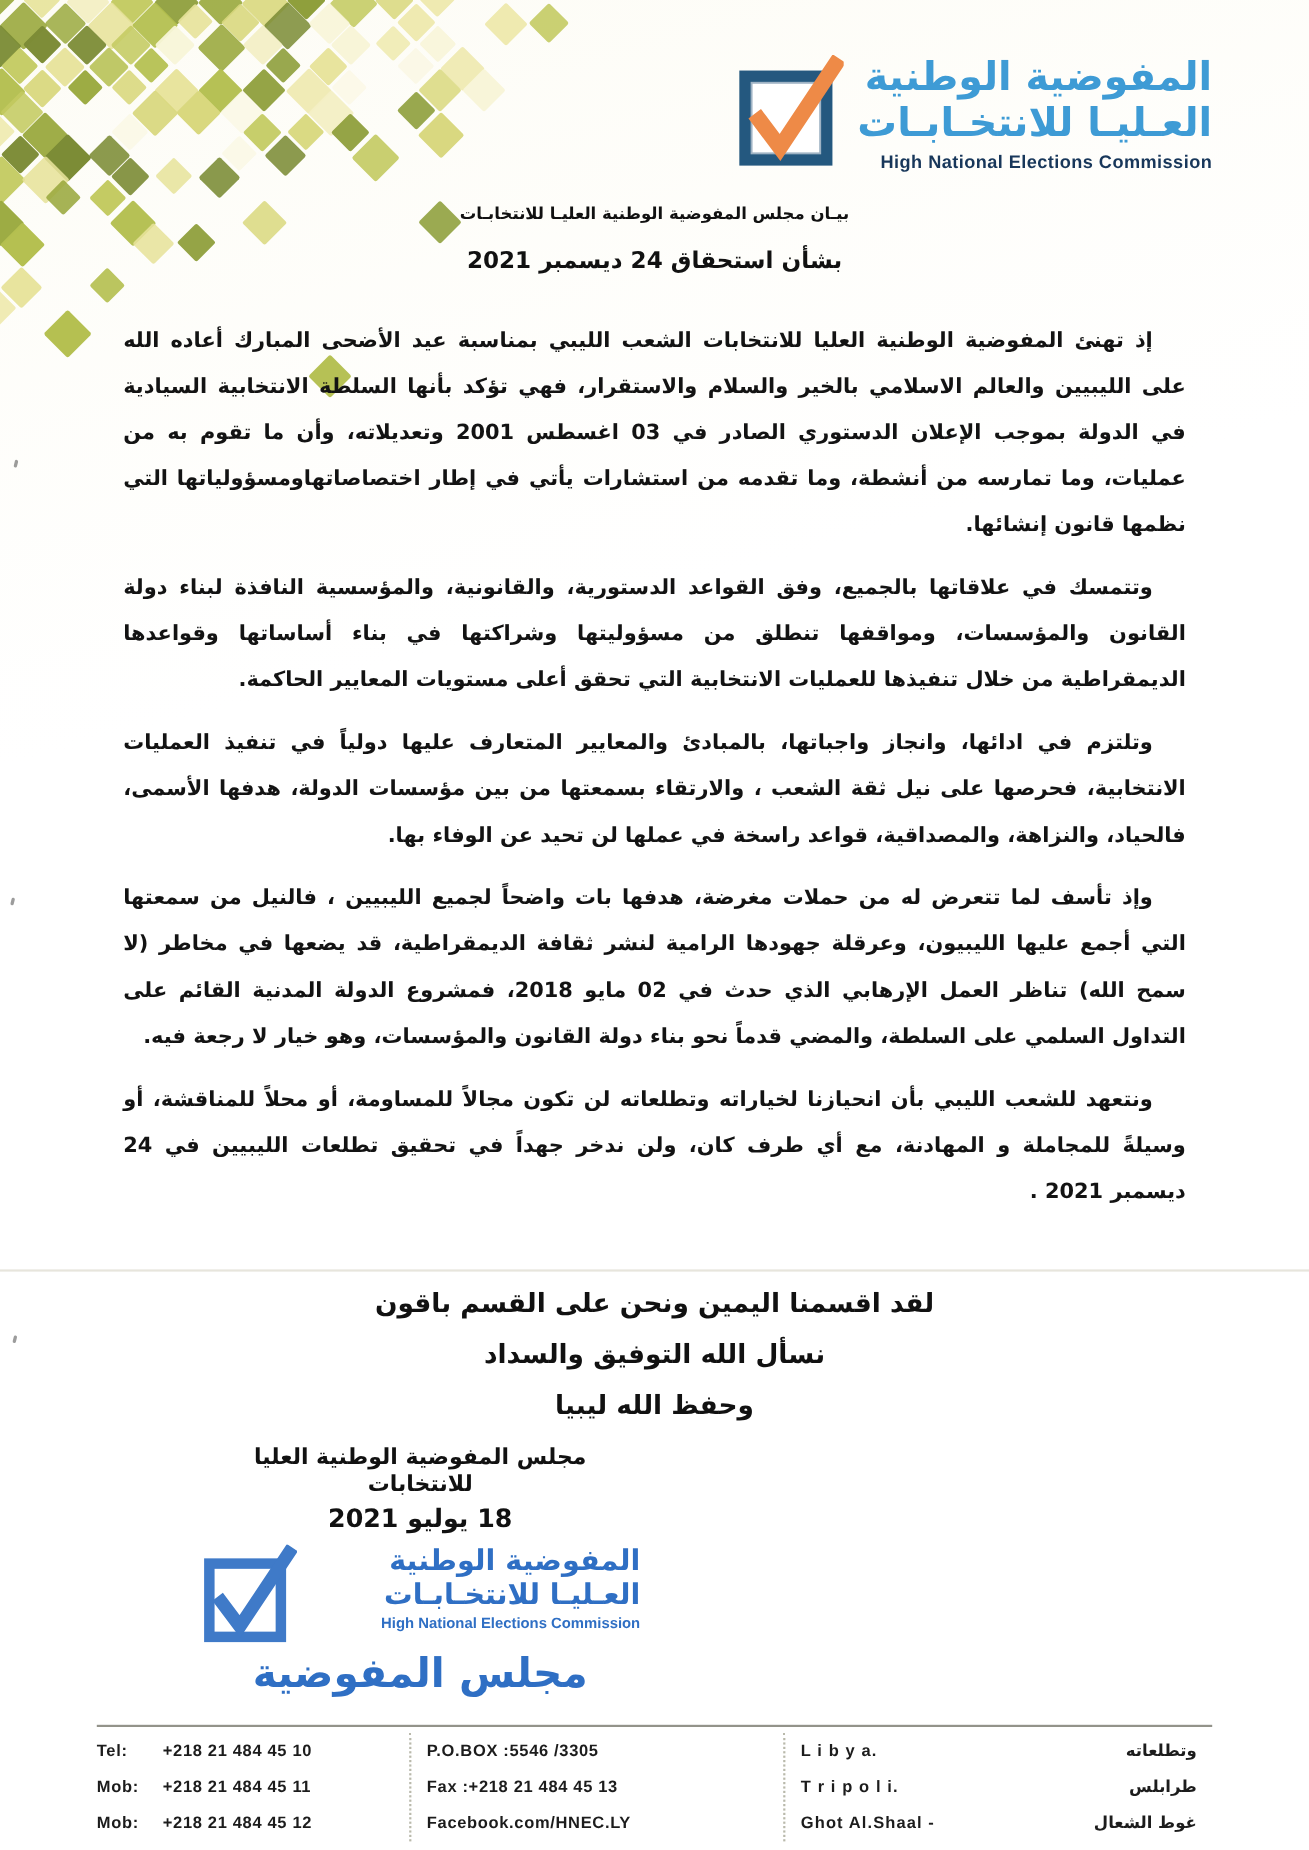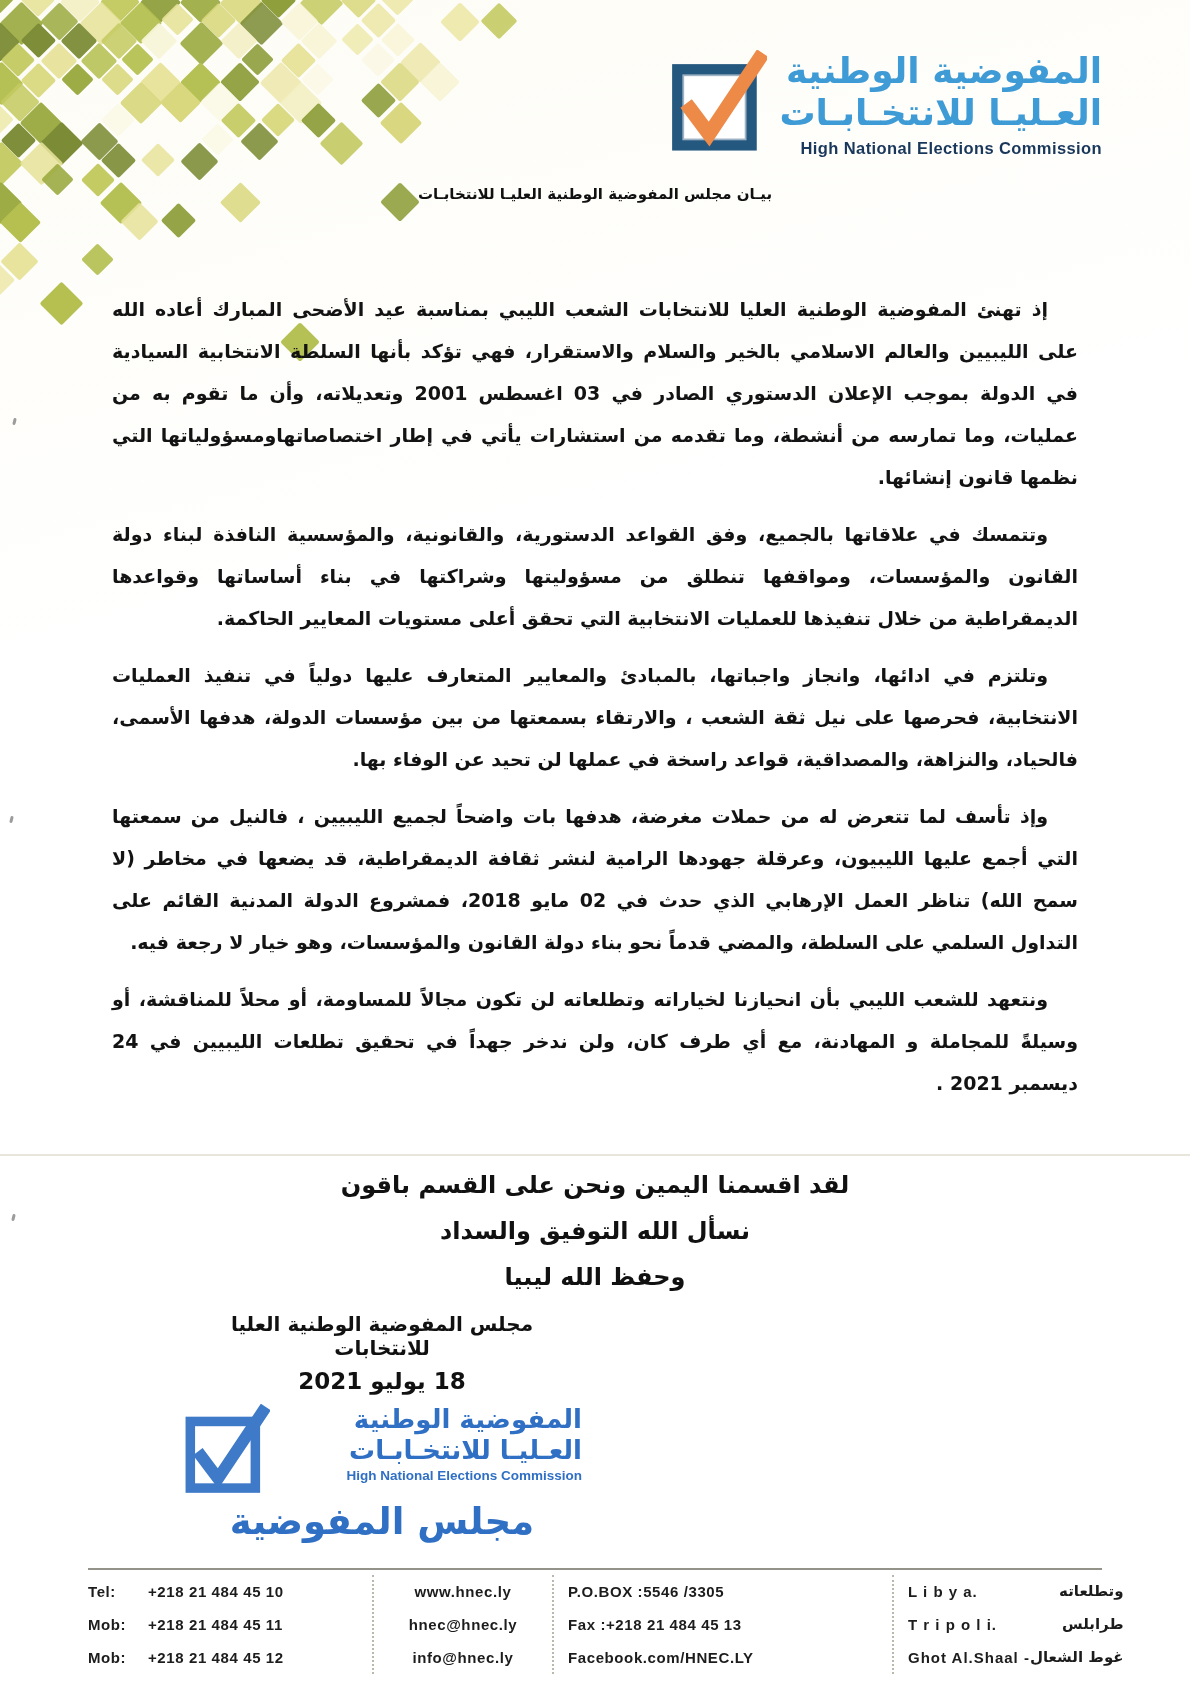--- a/index.html
+++ b/index.html
@@ -169,20 +169,21 @@
   </svg>
   <div class="logo-text">
     <div class="logo-ar">المفوضية الوطنية</div>
     <div class="logo-ar">العـليـا للانتخـابـات</div>
     <div class="logo-en">High National Elections Commission</div>
   </div>
 </div>
 
 <div class="title-block">
   <div class="title-1">بيـان مجلس المفوضية الوطنية العليـا للانتخابـات</div>
+  <div class="title-2">بشأن استحقاق 24 ديسمبر 2021</div>
 </div>
 
 <div class="content">
   <p class="para">إذ تهنئ المفوضية الوطنية العليا للانتخابات الشعب الليبي بمناسبة عيد الأضحى المبارك أعاده الله على الليبيين والعالم الاسلامي بالخير والسلام والاستقرار، فهي تؤكد بأنها السلطة الانتخابية السيادية في الدولة بموجب الإعلان الدستوري الصادر في 03 اغسطس 2001 وتعديلاته، وأن ما تقوم به من عمليات، وما تمارسه من أنشطة، وما تقدمه من استشارات يأتي في إطار اختصاصاتهاومسؤولياتها التي نظمها قانون إنشائها.</p>
   <p class="para">وتتمسك في علاقاتها بالجميع، وفق القواعد الدستورية، والقانونية، والمؤسسية النافذة لبناء دولة القانون والمؤسسات، ومواقفها تنطلق من مسؤوليتها وشراكتها في بناء أساساتها وقواعدها الديمقراطية من خلال تنفيذها للعمليات الانتخابية التي تحقق أعلى مستويات المعايير الحاكمة.</p>
   <p class="para">وتلتزم في ادائها، وانجاز واجباتها، بالمبادئ والمعايير المتعارف عليها دولياً في تنفيذ العمليات الانتخابية، فحرصها على نيل ثقة الشعب ، والارتقاء بسمعتها من بين مؤسسات الدولة، هدفها الأسمى، فالحياد، والنزاهة، والمصداقية، قواعد راسخة في عملها لن تحيد عن الوفاء بها.</p>
   <p class="para">وإذ تأسف لما تتعرض له من حملات مغرضة، هدفها بات واضحاً لجميع الليبيين ، فالنيل من سمعتها التي أجمع عليها الليبيون، وعرقلة جهودها الرامية لنشر ثقافة الديمقراطية، قد يضعها في مخاطر (لا سمح الله) تناظر العمل الإرهابي الذي حدث في 02 مايو 2018، فمشروع الدولة المدنية القائم على التداول السلمي على السلطة، والمضي قدماً نحو بناء دولة القانون والمؤسسات، وهو خيار لا رجعة فيه.</p>
   <p class="para">ونتعهد للشعب الليبي بأن انحيازنا لخياراته وتطلعاته لن تكون مجالاً للمساومة، أو محلاً للمناقشة، أو وسيلةً للمجاملة و المهادنة، مع أي طرف كان، ولن ندخر جهداً في تحقيق تطلعات الليبيين في 24 ديسمبر 2021 .</p>
 </div>
 
@@ -221,25 +222,20 @@
     </div>
     <div class="frow">
       <span class="flabel">Mob:</span>
       <span class="fval">+218 21 484 45 11</span>
     </div>
     <div class="frow">
       <span class="flabel">Mob:</span>
       <span class="fval">+218 21 484 45 12</span>
     </div>
   </div>
-  <div class="fcol fcol-web">
-    <div class="fline">www.hnec.ly</div>
-    <div class="fline">hnec@hnec.ly</div>
-    <div class="fline">info@hnec.ly</div>
-  </div>
   <div class="fcol fcol-info">
     <div class="fline">P.O.BOX :5546 /3305</div>
     <div class="fline">Fax :+218 21 484 45 13</div>
     <div class="fline">Facebook.com/HNEC.LY</div>
   </div>
   <div class="fcol fcol-loc">
     <div class="locrow">
       <span class="fen">L i b y a.</span>
       <span class="far">وتطلعاته</span>
     </div>

